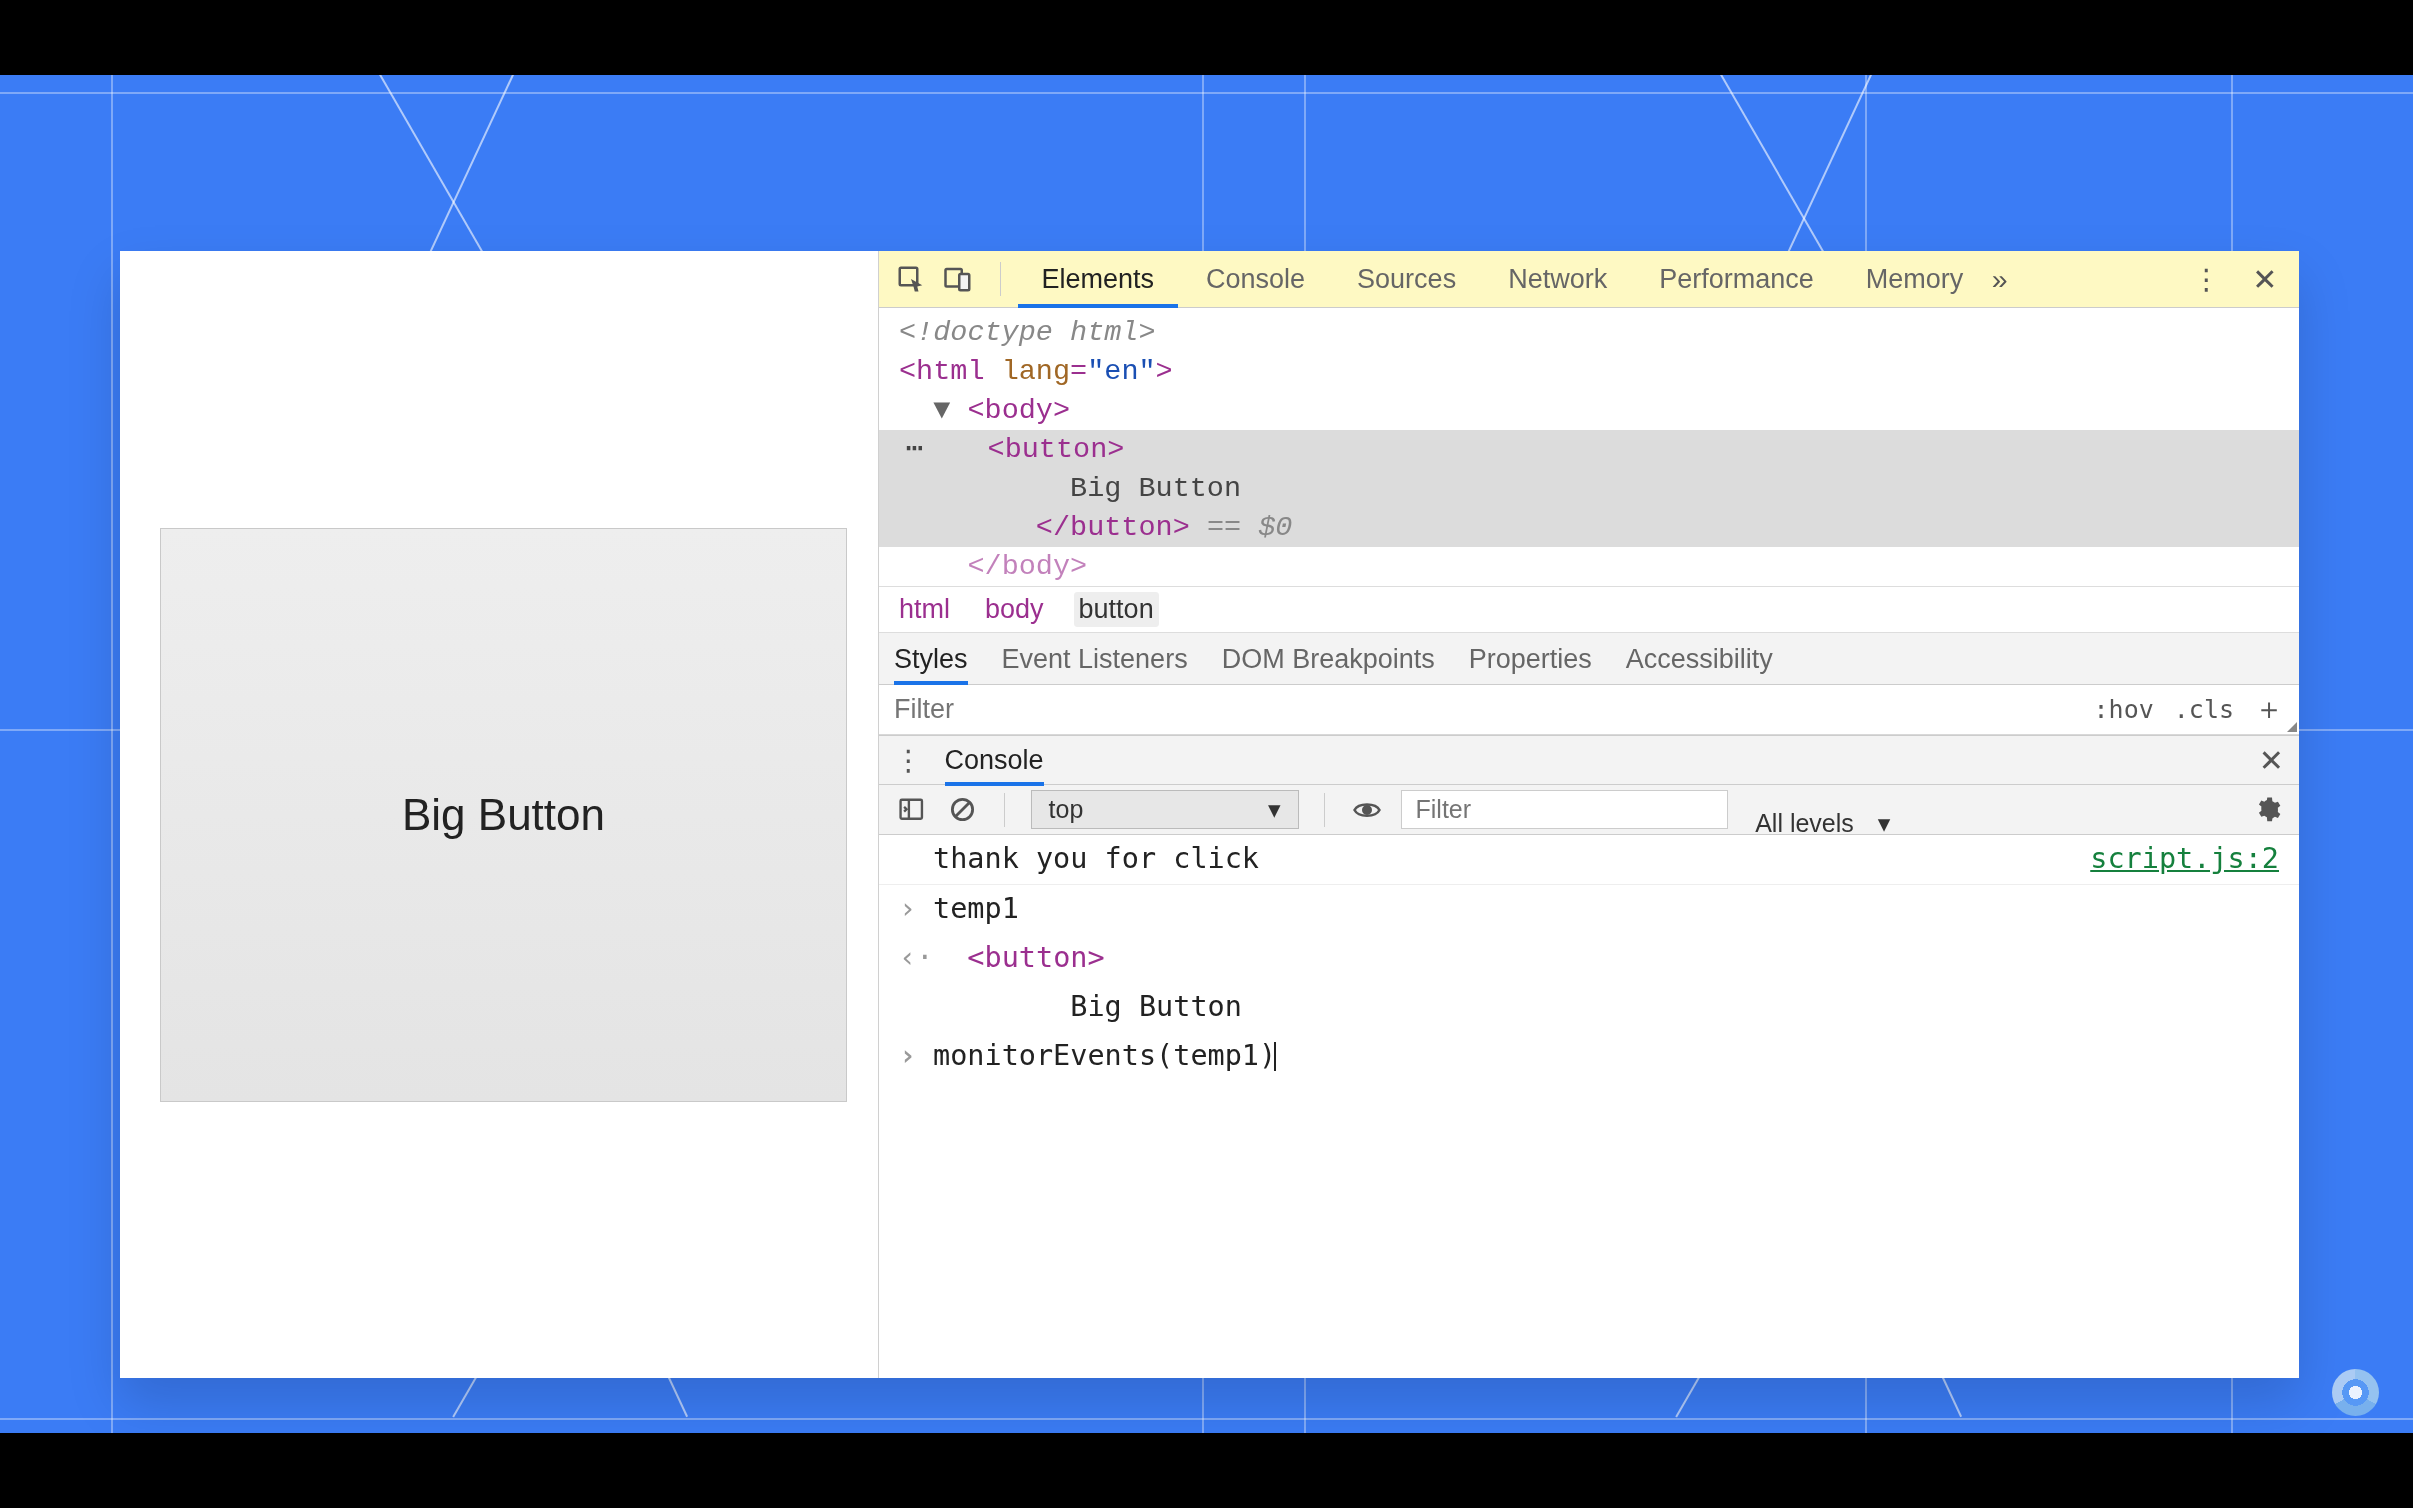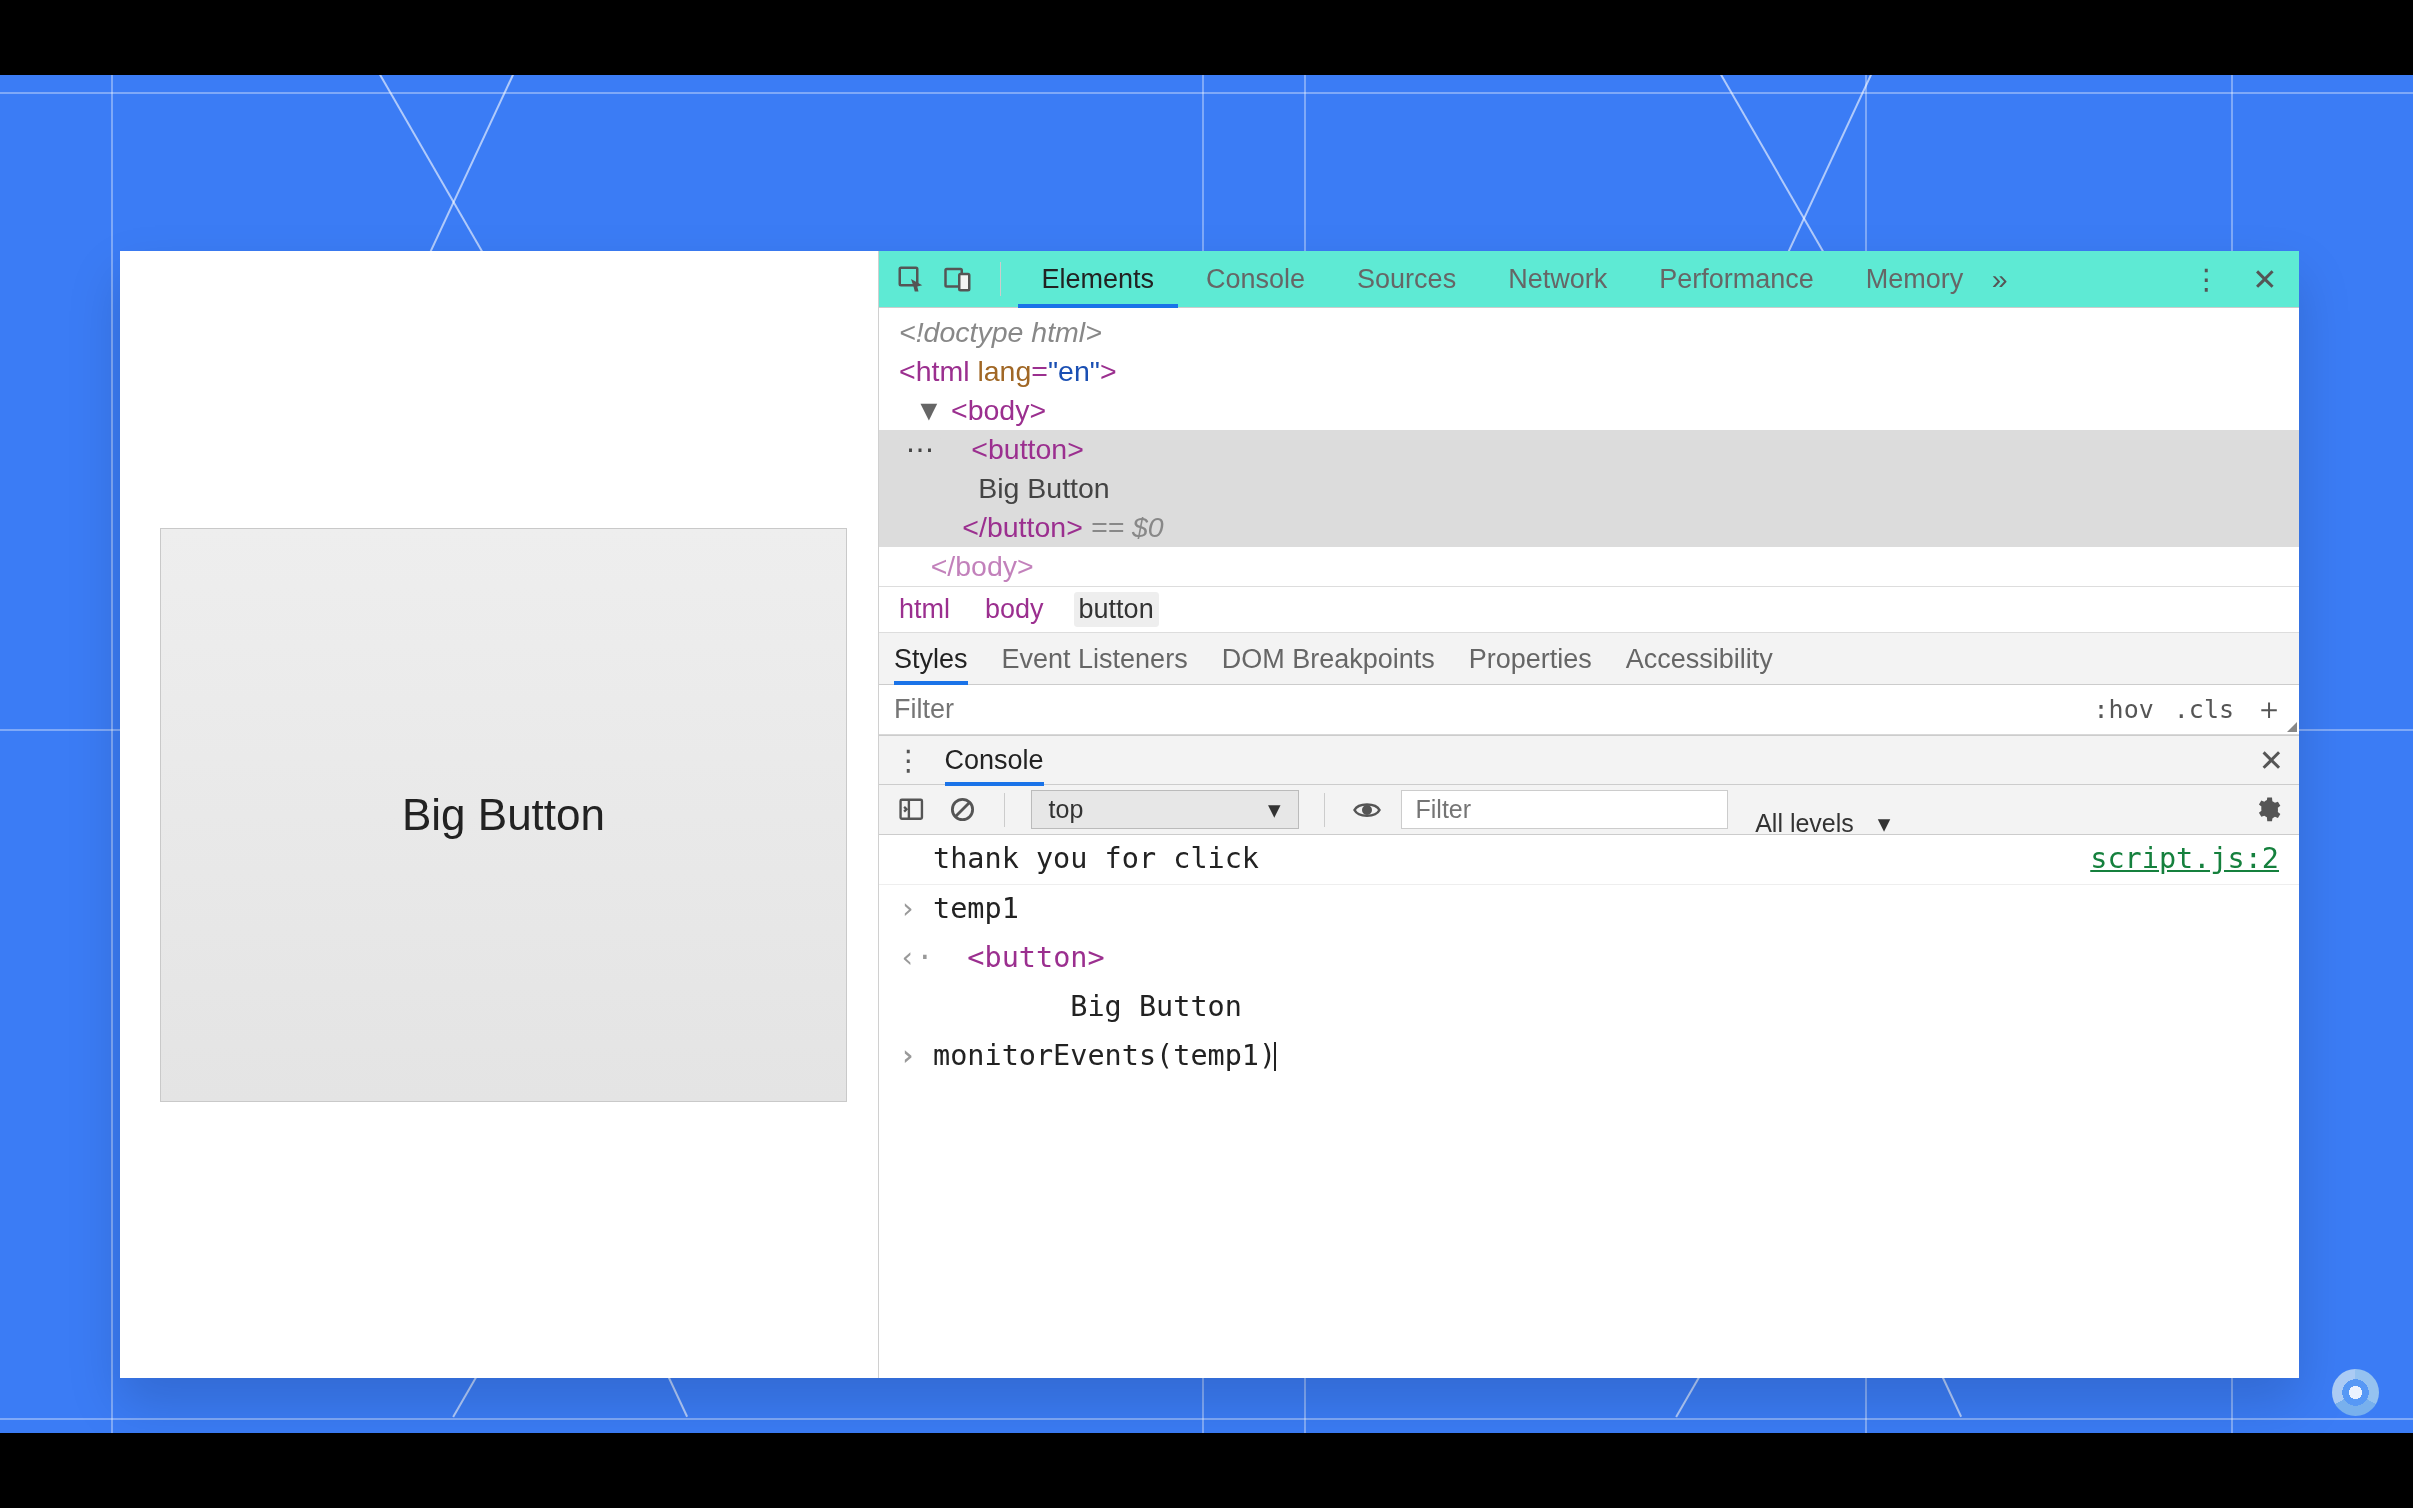--- a/index.html
+++ b/index.html
@@ -79,21 +79,21 @@
     display: flex;
     flex-direction: column;
     border-left: 0.8px solid #d0d0d0;
     font-size: 27px;
     color: #333;
   }
   .dt-tabbar {
     height: 57px;
     display: flex;
     align-items: center;
-    background: #5eead4;
+    background: #fef9c3;
     border-bottom: 0.8px solid #ccc;
     padding: 0 15px;
     gap: 5px;
   }
   .tb-icon {
     width: 34px; height: 34px;
     display:flex; align-items:center; justify-content:center;
     color:#555;
     cursor:pointer;
     margin-right:8.4px;
@@ -116,21 +116,21 @@
     background:#1a73e8;
   }
   .tb-right { margin-left:auto; display:flex; align-items:center; gap:25px; }
   .kebab { font-size:28.5px; color:#555; cursor:pointer; }
   .close-x { font-size:30px; color:#555; cursor:pointer; padding:0 6.7px;}
   .overflow { font-size:28.5px; color:#555; cursor:pointer; }
 
   
   .dom-panel {
     background:#fff;
-    font-family: Liberation Sans, sans-serif;
+    font-family: Liberation Mono, monospace;
     font-size:28.5px;
     line-height:39px;
     padding:5px 0 0 0;
     color:#444;
   }
   .dom-line { padding:0 20px; white-space:pre; }
   .dom-line.sel { background:#dcdcdc; }
   .tag { color:#9b2f8f; }
   .attr-n { color:#a06725; }
   .attr-v { color:#1a4fb3; }

